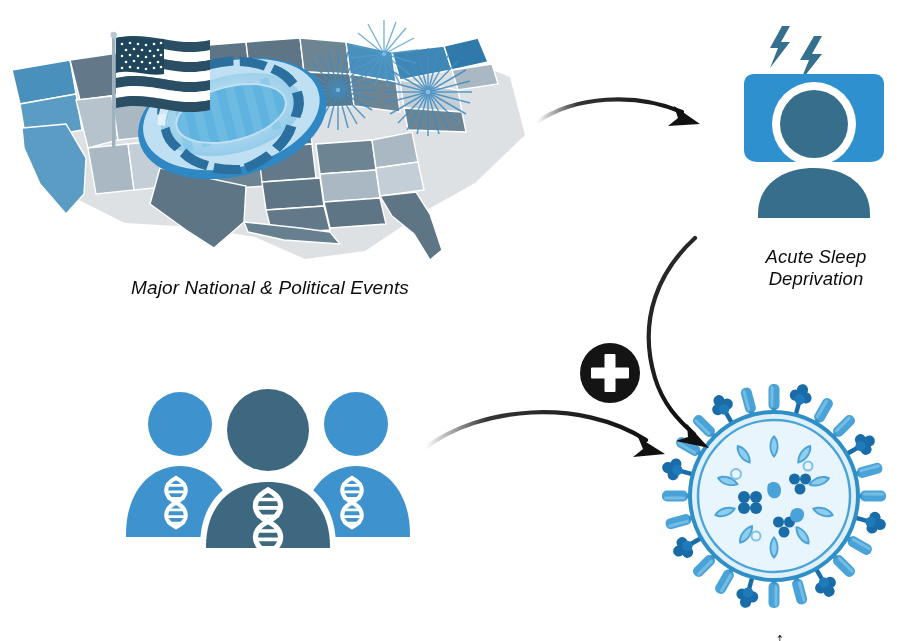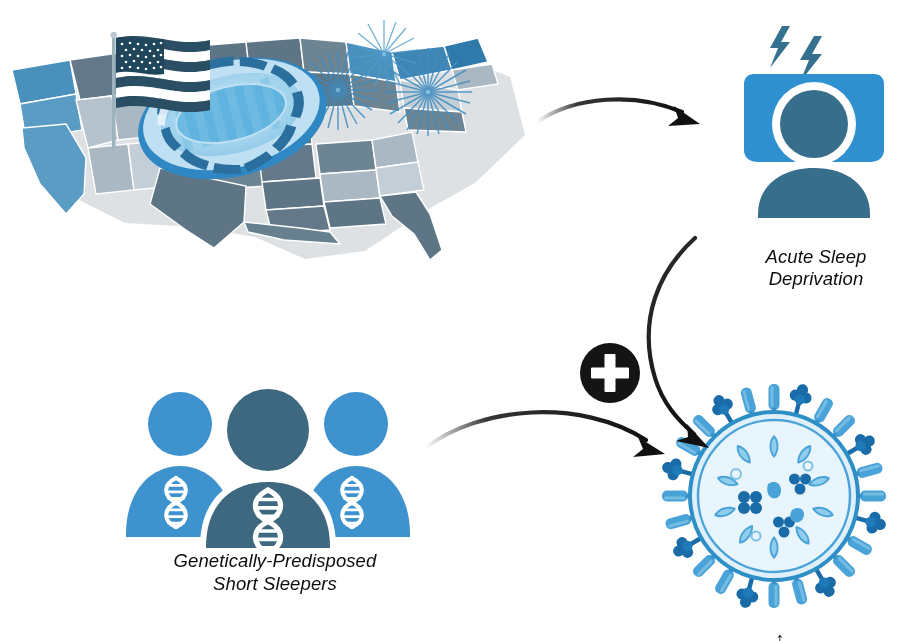--- a/index.html
+++ b/index.html
@@ -265,20 +265,21 @@
             <circle cx="130" cy="59" r="1.3"></circle>
           <circle cx="138" cy="60" r="1.3"></circle>
             <circle cx="146" cy="61" r="1.3"></circle>
           <circle cx="154" cy="60" r="1.3"></circle>
             <circle cx="161" cy="59" r="1.3"></circle>
         </g>
       </g>
     </svg>
   </div>
 
+  <div class="caption cap-map">Major National &amp; Political Events</div>
 
   <div class="node" style="left:726px;top:18px;width:180px;height:225px;">
     <svg width="180" height="225" viewBox="0 0 180 225">
       <g fill="#35718f">
         <path d="M56,8 L44,30 L52,30 L44,50 L64,24 L55,24 L64,8 Z"></path>
         <path d="M88,18 L74,42 L83,42 L74,64 L96,36 L86,36 L96,18 Z"></path>
       </g>
       <g>
         <path d="M18,66 C18,60 22,56 28,56 L148,56 C154,56 158,60 158,66
                  L158,132 C158,140 152,144 144,144 L32,144 C24,144 18,140 18,132 Z" fill="#2e90ce"></path>
@@ -335,22 +336,20 @@
         <circle cx="150" cy="48" r="41" fill="#3d6880"></circle>
         <path d="M82,165 C82,118 110,94 150,94 C190,94 218,118 218,165 L218,168 L82,168 Z" fill="#ffffff"></path>
         <path d="M88,165 C88,122 114,100 150,100 C186,100 212,122 212,165 L212,166 L88,166 Z" fill="#3d6880"></path>
         <g transform="translate(150,108) scale(1.05)">
           <use href="#dnaHelix"></use>
         </g>
       </g>
     </svg>
   </div>
 
-  <div class="caption cap-people">Genetically-Predisposed
-Short Sleepers</div>
 
   <div class="node" style="left:666px;top:388px;width:216px;height:216px;">
     <svg width="216" height="216" viewBox="0 0 216 216">
       <defs>
 
         <g id="spikeRod">
           <rect x="-5.5" y="-26" width="11" height="26" rx="5" fill="#4aa3d8"></rect>
           <rect x="-3.5" y="-24" width="3" height="21" rx="1.5" fill="#7fc2e6" opacity=".8"></rect>
           <rect x="-2.2" y="-2" width="4.4" height="12" fill="#3a93cc"></rect>
         </g>

